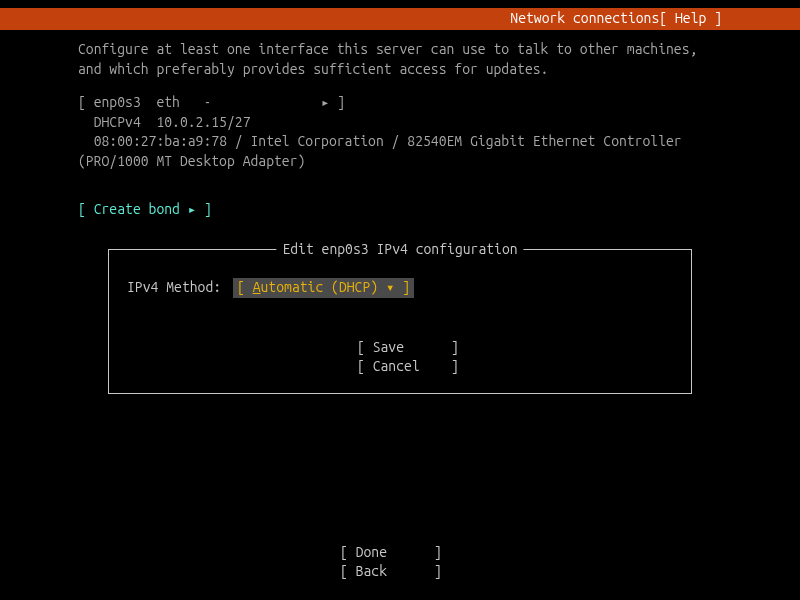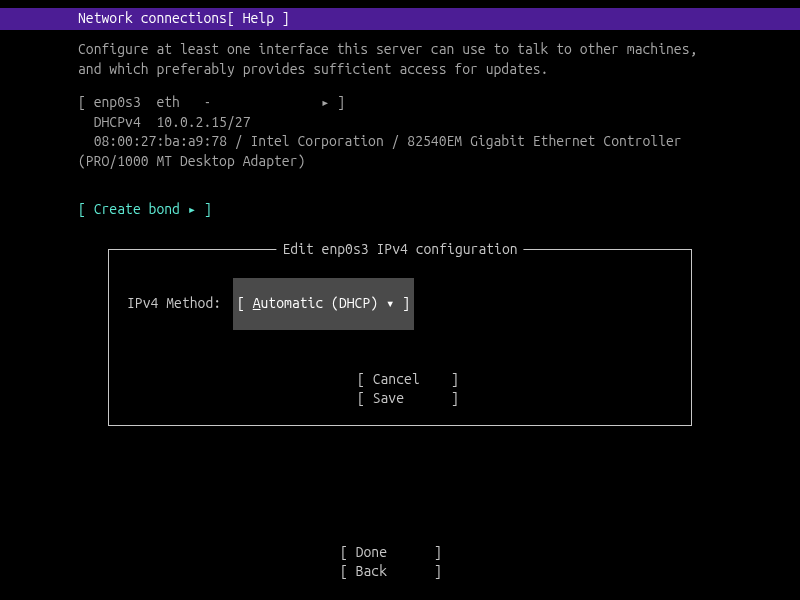--- a/index.html
+++ b/index.html
@@ -7,25 +7,25 @@
       width: 800px;
       height: 600px;
       background: #000;
       font-family: "Ubuntu Mono", "DejaVu Sans Mono", Consolas, monospace;
       font-size: 14px;
       color: #c8c8c8;
       overflow: hidden;
       line-height: 1.4;
     }
     .top-bar {
-      background: #4c1d95;
+      background: #c2410c;
       color: #fff;
       height: 22px;
       display: flex;
-      justify-content: flex-start;
+      justify-content: flex-end;
       align-items: center;
       padding: 0 0;
       margin-top: 8px;
     }
     .top-bar .title { padding-left: 78px; }
     .top-bar .help { padding-right: 78px; }
     .content {
       padding: 10px 78px 0 78px;
       color: #a7a7a7;
     }
@@ -58,22 +58,22 @@
       text-align: center;
     }
     .dialog-row {
       display: flex;
       align-items: center;
       margin-top: 14px;
     }
     .field-label { width: 106px; }
     .dropdown {
       background: #4a4a4a;
-      color: #ffffff;
-      padding: 16px 4px;
+      color: #eab308;
+      padding: 0 4px;
       white-space: pre;
     }
     .dropdown .underline { text-decoration: underline; }
     .dialog-buttons {
       margin-top: 40px;
       text-align: left;
       padding-left: 230px;
     }
     .tui-button {
       white-space: pre;
@@ -107,22 +107,22 @@
 
   <div class="create-bond">[ Create bond ▸ ]</div>
 
   <div class="dialog">
     <div class="dialog-title"> Edit enp0s3 IPv4 configuration </div>
     <div class="dialog-row">
       <span class="field-label">IPv4 Method:</span>
       <span class="dropdown"><span>[ </span><span class="underline">A</span><span>utomatic (DHCP) ▾ ]</span></span>
     </div>
     <div class="dialog-buttons">
+      <span class="tui-button">[ Save      ]</span>
       <span class="tui-button">[ Cancel    ]</span>
-      <span class="tui-button">[ Save      ]</span>
     </div>
   </div>
 </div>
 
 <div class="footer-buttons">
   <span class="tui-button">[ Done      ]</span>
   <span class="tui-button">[ Back      ]</span>
 </div>
 
 </body></html>

